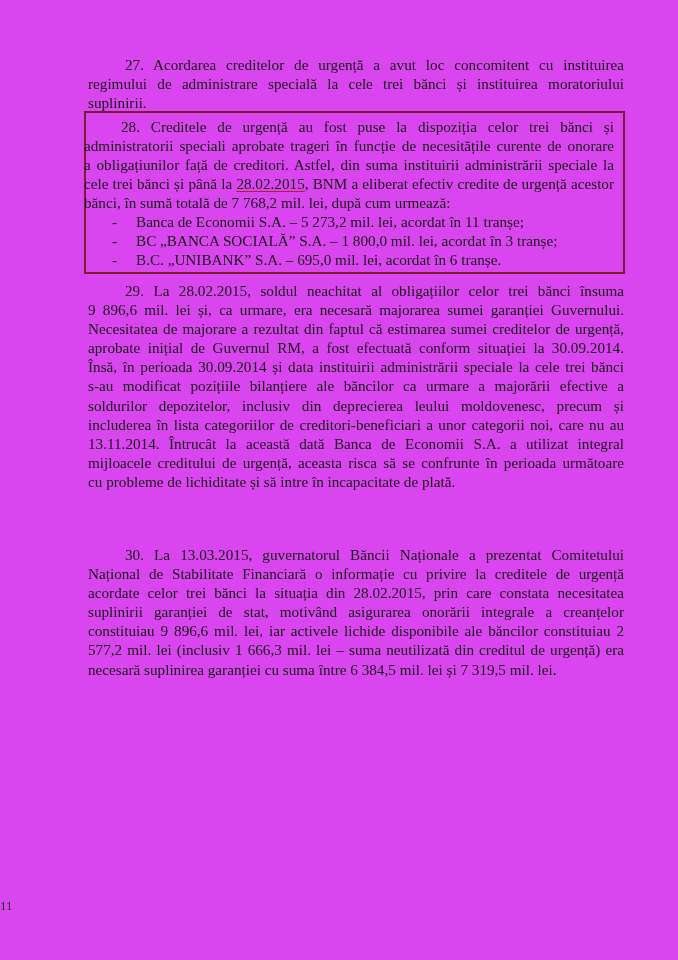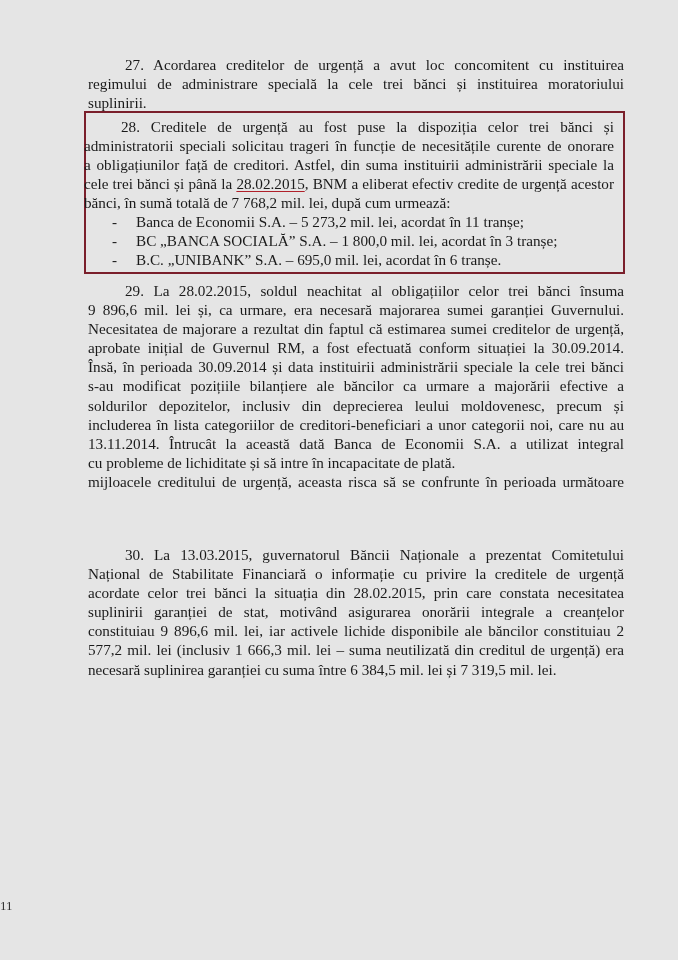--- a/index.html
+++ b/index.html
@@ -1,21 +1,21 @@
 <!DOCTYPE html>
 <html><head>
   <meta charset="utf-8">
   <style>
     html, body { margin: 0; padding: 0; background: #ffffff; }
     body {
       width: 678px; height: 960px; position: relative; overflow: hidden;
       font-family: "Liberation Serif", "DejaVu Serif", serif;
       color: #1a1a1a;
     }
-    .page { position: absolute; left: 0; top: 0; width: 678px; height: 960px; background: #e5e5e5; }
+    .page { position: absolute; left: 0; top: 0; width: 678px; height: 960px; background: #d946ef; }
     .para {
       position: absolute; left: 88px; width: 536px;
       font-size: 15.2px; line-height: 19.1px;
       text-align: justify; text-align-last: left;
       margin: 0;
     }
     .para .line { display: block; text-align: justify; text-align-last: justify; white-space: nowrap; }
     .para .line.last { text-align-last: left; }
     .para .line.indent { text-indent: 37px; }
     .p27 { top: 55px; }
@@ -40,21 +40,21 @@
   <p class="para p27">
     <span class="line indent">27. Acordarea creditelor de urgență a avut loc concomitent cu instituirea</span>
     <span class="line">regimului de administrare specială la cele trei bănci și instituirea moratoriului</span>
     <span class="line last">suplinirii.</span>
   </p>
 
   <div class="box" style="border-color: rgb(122, 31, 43);"></div>
 
   <p class="para p28">
     <span class="line indent">28. Creditele de urgență au fost puse la dispoziția celor trei bănci și</span>
-    <span class="line">administratorii speciali solicitau trageri în funcție de necesitățile curente de onorare</span>
+    <span class="line">administratorii speciali aprobate trageri în funcție de necesitățile curente de onorare</span>
     <span class="line">a obligațiunilor față de creditori. Astfel, din suma instituirii administrării speciale la</span>
     <span class="line"><span>cele trei bănci și până la </span><span class="ul">28.02.2015</span><span>, BNM a eliberat efectiv credite de urgență acestor</span></span>
     <span class="line last">bănci, în sumă totală de 7 768,2 mil. lei, după cum urmează:</span>
   </p>
 
   <div class="list">
     <span class="li"><span class="dash">-</span><span>Banca de Economii S.A. – 5 273,2 mil. lei, acordat în 11 tranșe;</span></span>
     <span class="li"><span class="dash">-</span><span>BC „BANCA SOCIALĂ” S.A. – 1 800,0 mil. lei, acordat în 3 tranșe;</span></span>
     <span class="li"><span class="dash">-</span><span>B.C. „UNIBANK” S.A. – 695,0 mil. lei, acordat în 6 tranșe.</span></span>
   </div>
@@ -62,22 +62,22 @@
   <p class="para p29">
     <span class="line indent">29. La 28.02.2015, soldul neachitat al obligațiilor celor trei bănci însuma</span>
     <span class="line">9 896,6 mil. lei și, ca urmare, era necesară majorarea sumei garanției Guvernului.</span>
     <span class="line">Necesitatea de majorare a rezultat din faptul că estimarea sumei creditelor de urgență,</span>
     <span class="line">aprobate inițial de Guvernul RM, a fost efectuată conform situației la 30.09.2014.</span>
     <span class="line">Însă, în perioada 30.09.2014 și data instituirii administrării speciale la cele trei bănci</span>
     <span class="line">s-au modificat pozițiile bilanțiere ale băncilor ca urmare a majorării efective a</span>
     <span class="line">soldurilor depozitelor, inclusiv din deprecierea leului moldovenesc, precum și</span>
     <span class="line">includerea în lista categoriilor de creditori-beneficiari a unor categorii noi, care nu au</span>
     <span class="line">13.11.2014. Întrucât la această dată Banca de Economii S.A. a utilizat integral</span>
+    <span class="line">mijloacele creditului de urgență, aceasta risca să se confrunte în perioada următoare</span>
     <span class="line last">cu probleme de lichiditate și să intre în incapacitate de plată.</span>
-    <span class="line">mijloacele creditului de urgență, aceasta risca să se confrunte în perioada următoare</span>
   </p>
 
   <p class="para p30">
     <span class="line indent">30. La 13.03.2015, guvernatorul Băncii Naționale a prezentat Comitetului</span>
     <span class="line">Național de Stabilitate Financiară o informație cu privire la creditele de urgență</span>
     <span class="line">acordate celor trei bănci la situația din 28.02.2015, prin care constata necesitatea</span>
     <span class="line">suplinirii garanției de stat, motivând  asigurarea onorării integrale a creanțelor</span>
     <span class="line">constituiau 9 896,6 mil. lei, iar activele lichide disponibile ale băncilor constituiau 2</span>
     <span class="line">577,2 mil. lei (inclusiv 1 666,3 mil. lei – suma neutilizată din creditul de urgență) era</span>
     <span class="line last">necesară suplinirea garanției cu suma între 6 384,5 mil. lei și 7 319,5 mil. lei.</span>

